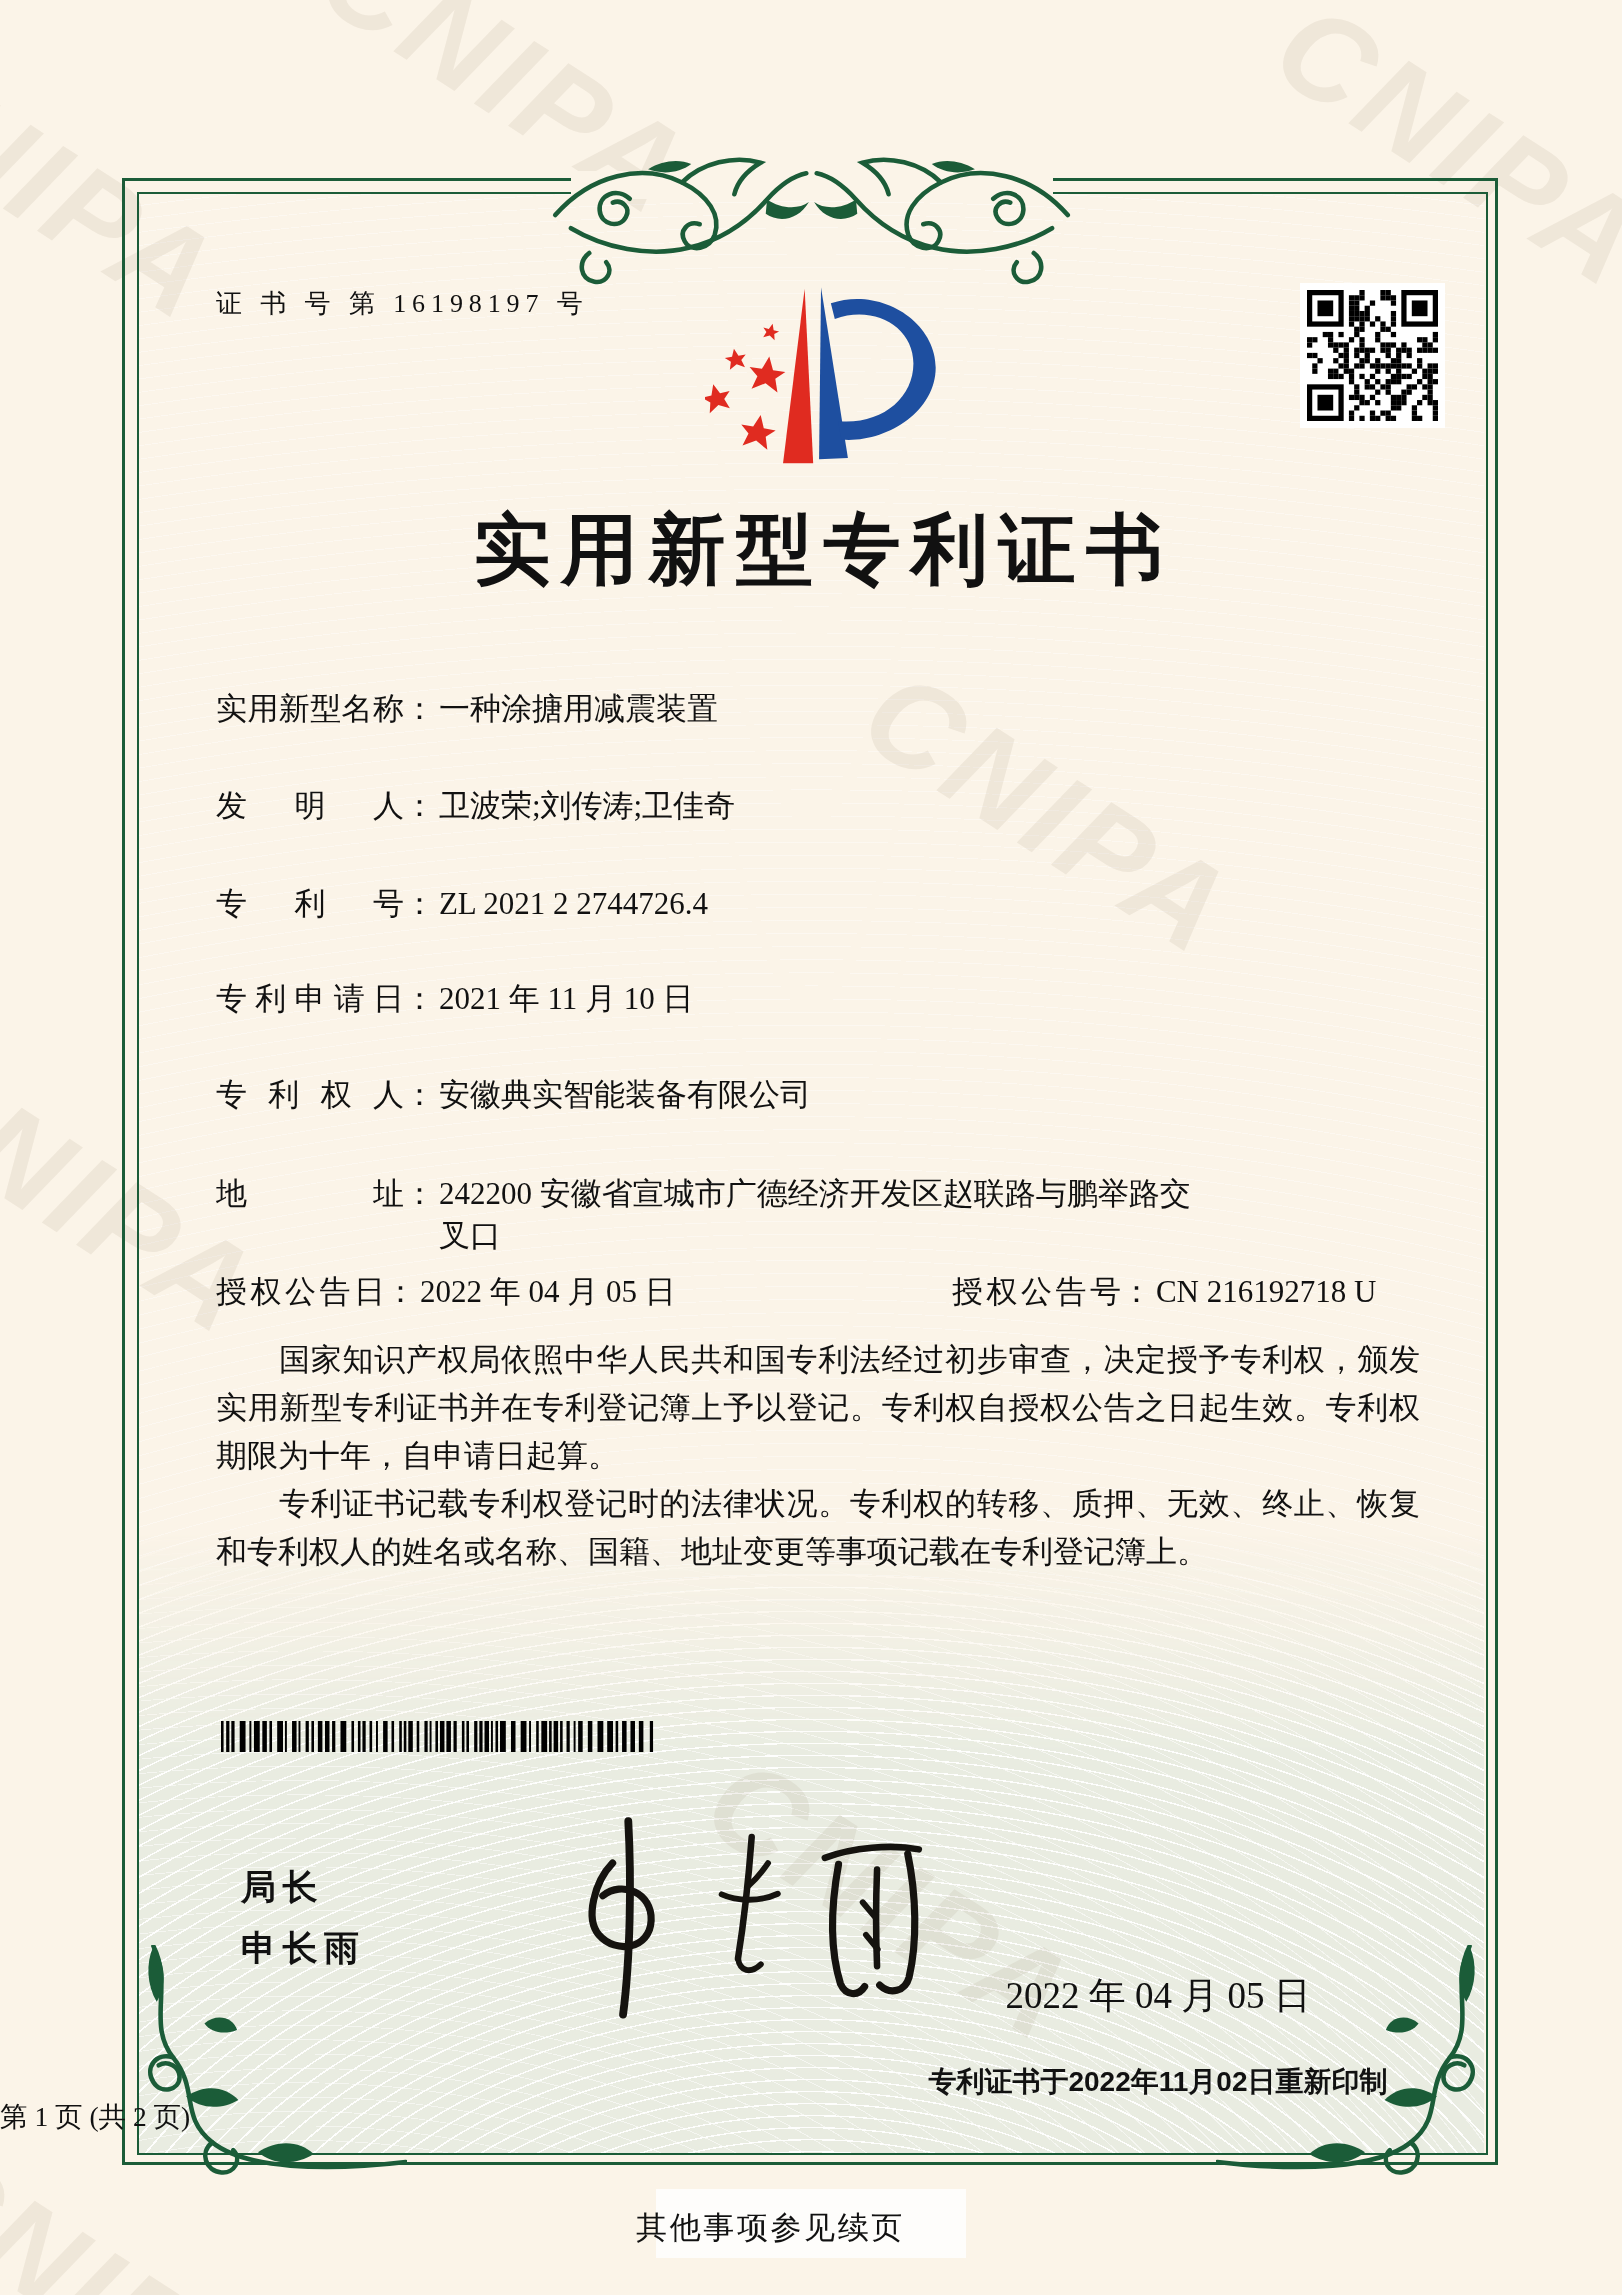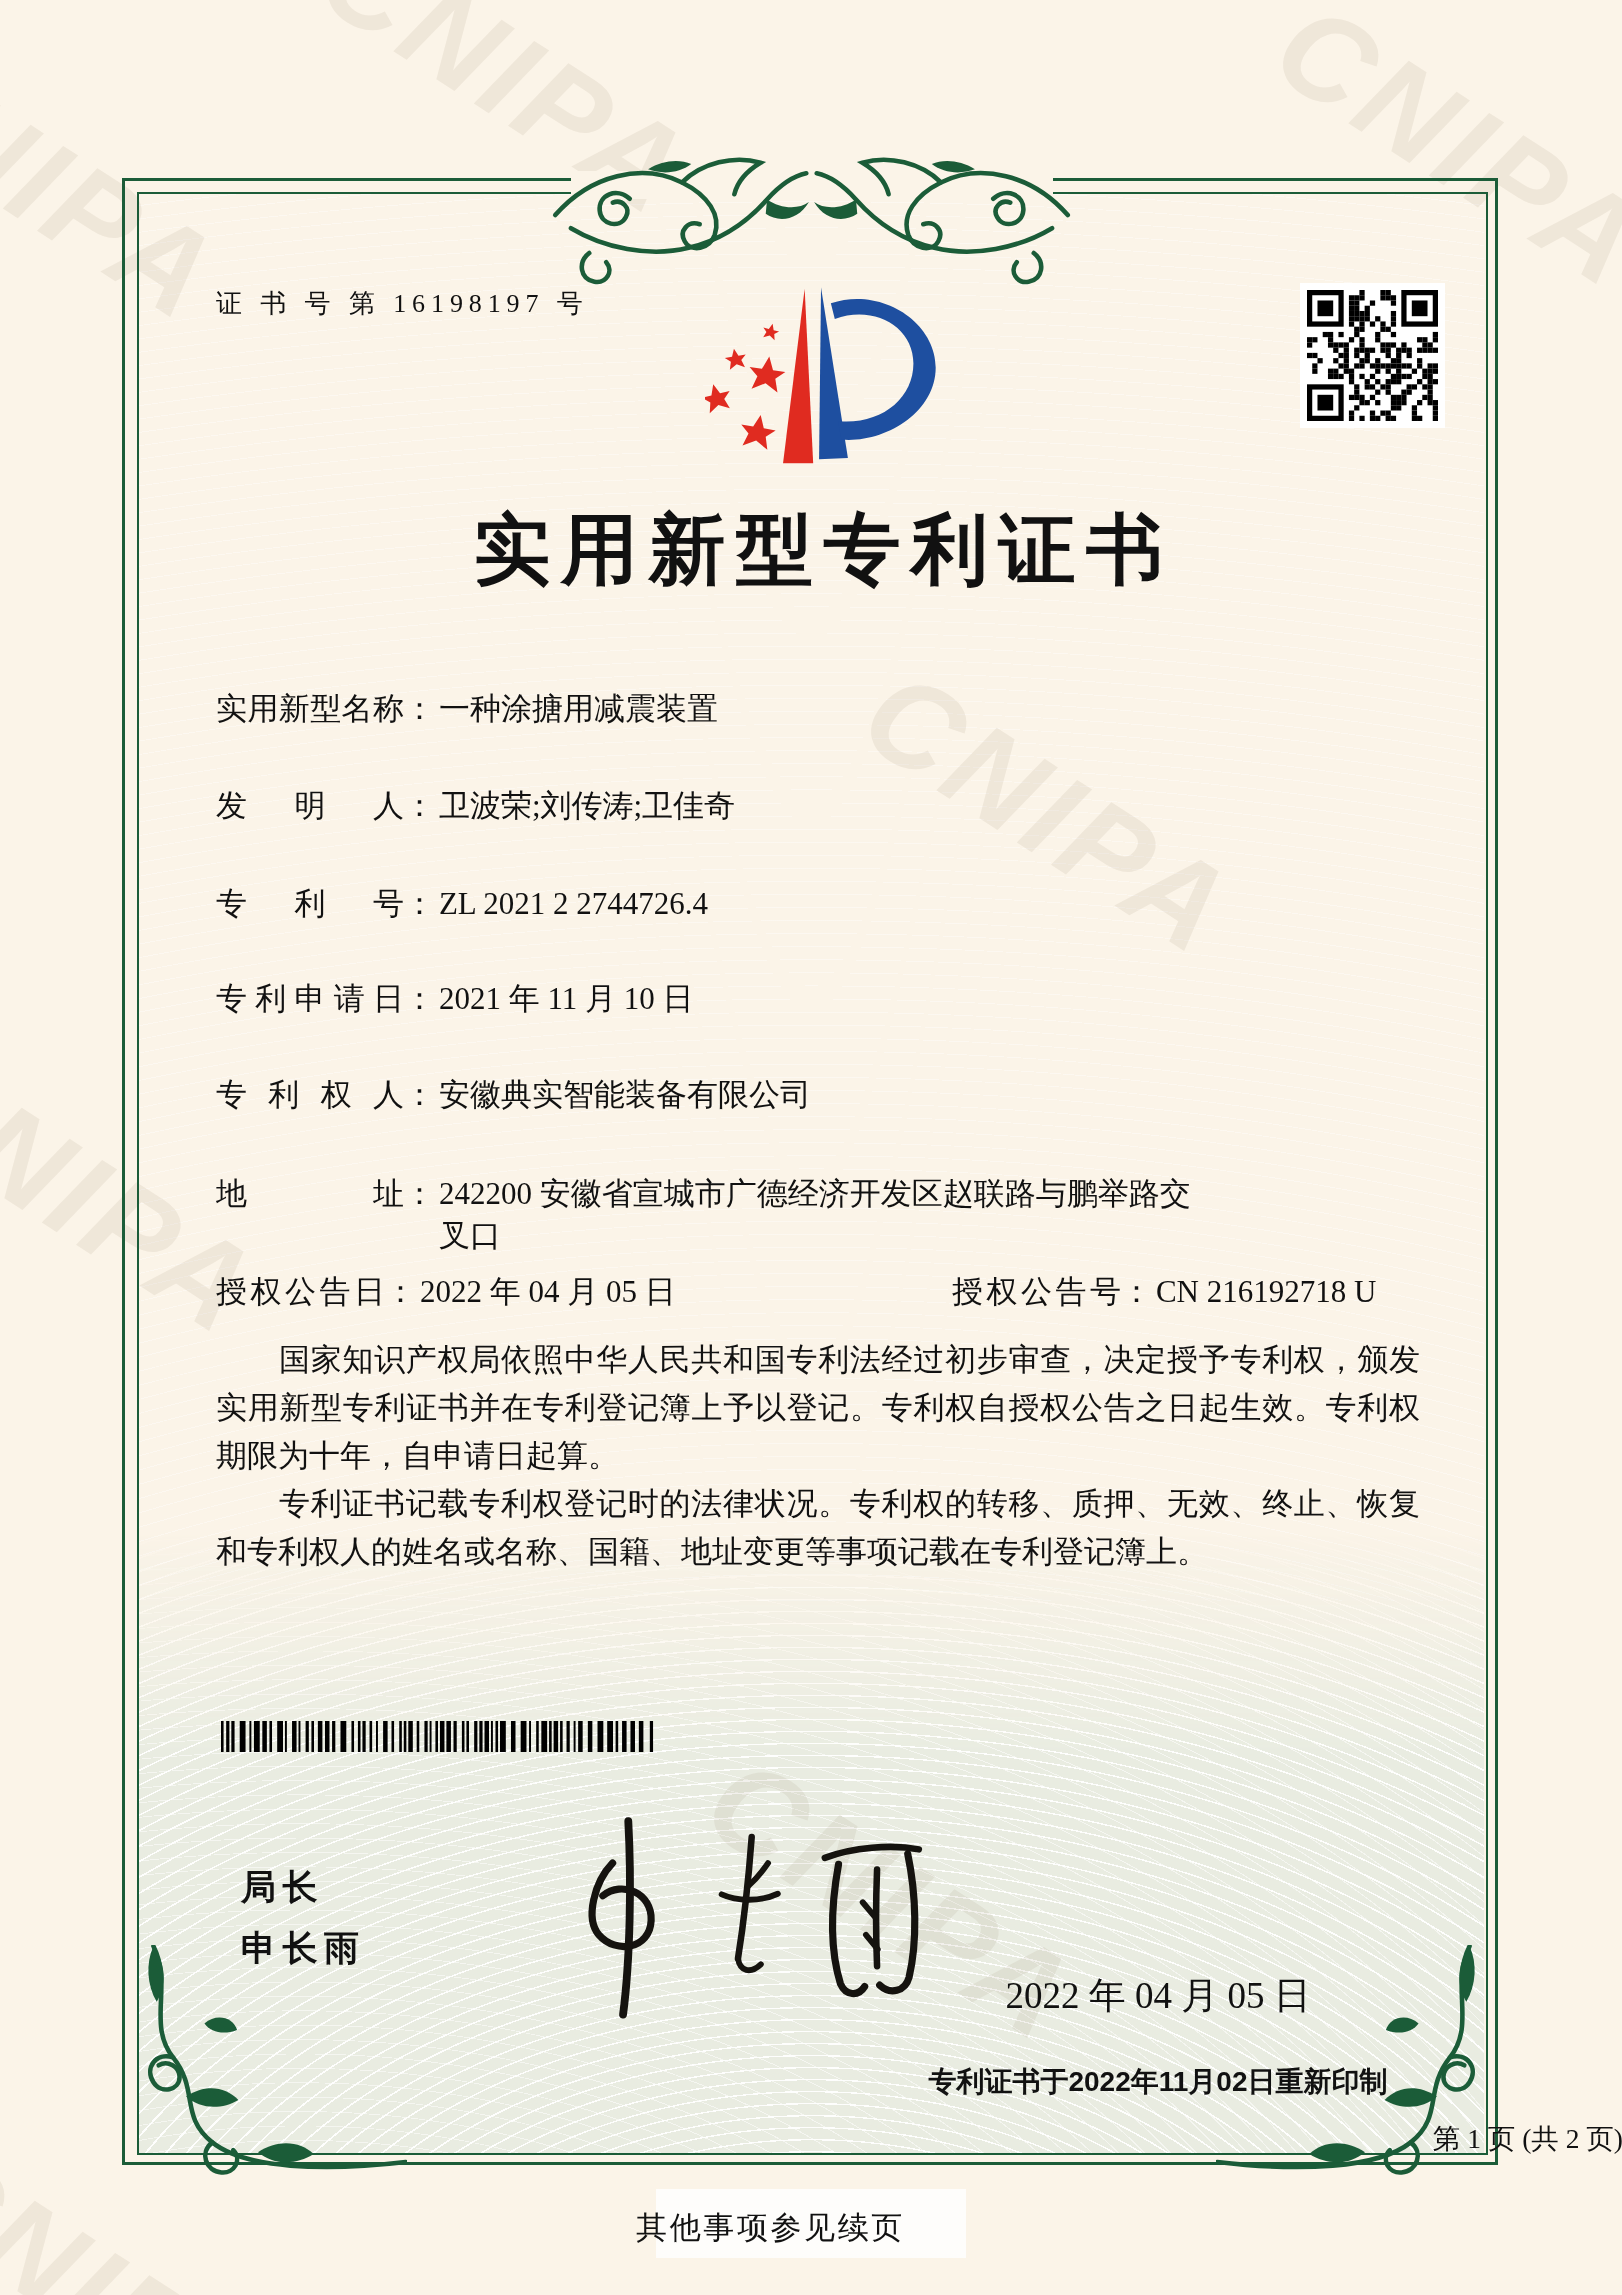--- a/index.html
+++ b/index.html
@@ -100,21 +100,21 @@
   .issue-date{
     left:955px;top:1971px;width:406px;text-align:center;
     font-size:37px;white-space:nowrap;
   }
   .reprint{
     left:916px;top:2027px;width:484px;text-align:center;
     font-family:Liberation Sans, sans-serif;font-weight:700;
     font-size:28px;white-space:nowrap;margin-top:36px;
   }
   .page-no{
-    left:0;top:2099px;width:1623px;text-align:right;font-size:27.5px;white-space:nowrap;margin-top:22px;
+    left:0;top:2099px;width:1623px;text-align:left;font-size:27.5px;white-space:nowrap;
   }
   .footer-note-box{
     left:656px;top:2189px;width:310px;height:69px;background:#fefdfb;
   }
   .footer-note{
     left:0;top:2207px;width:1541px;text-align:center;font-size:31px;
     letter-spacing:2.6px;white-space:nowrap;
   }
 </style>
 </head>

